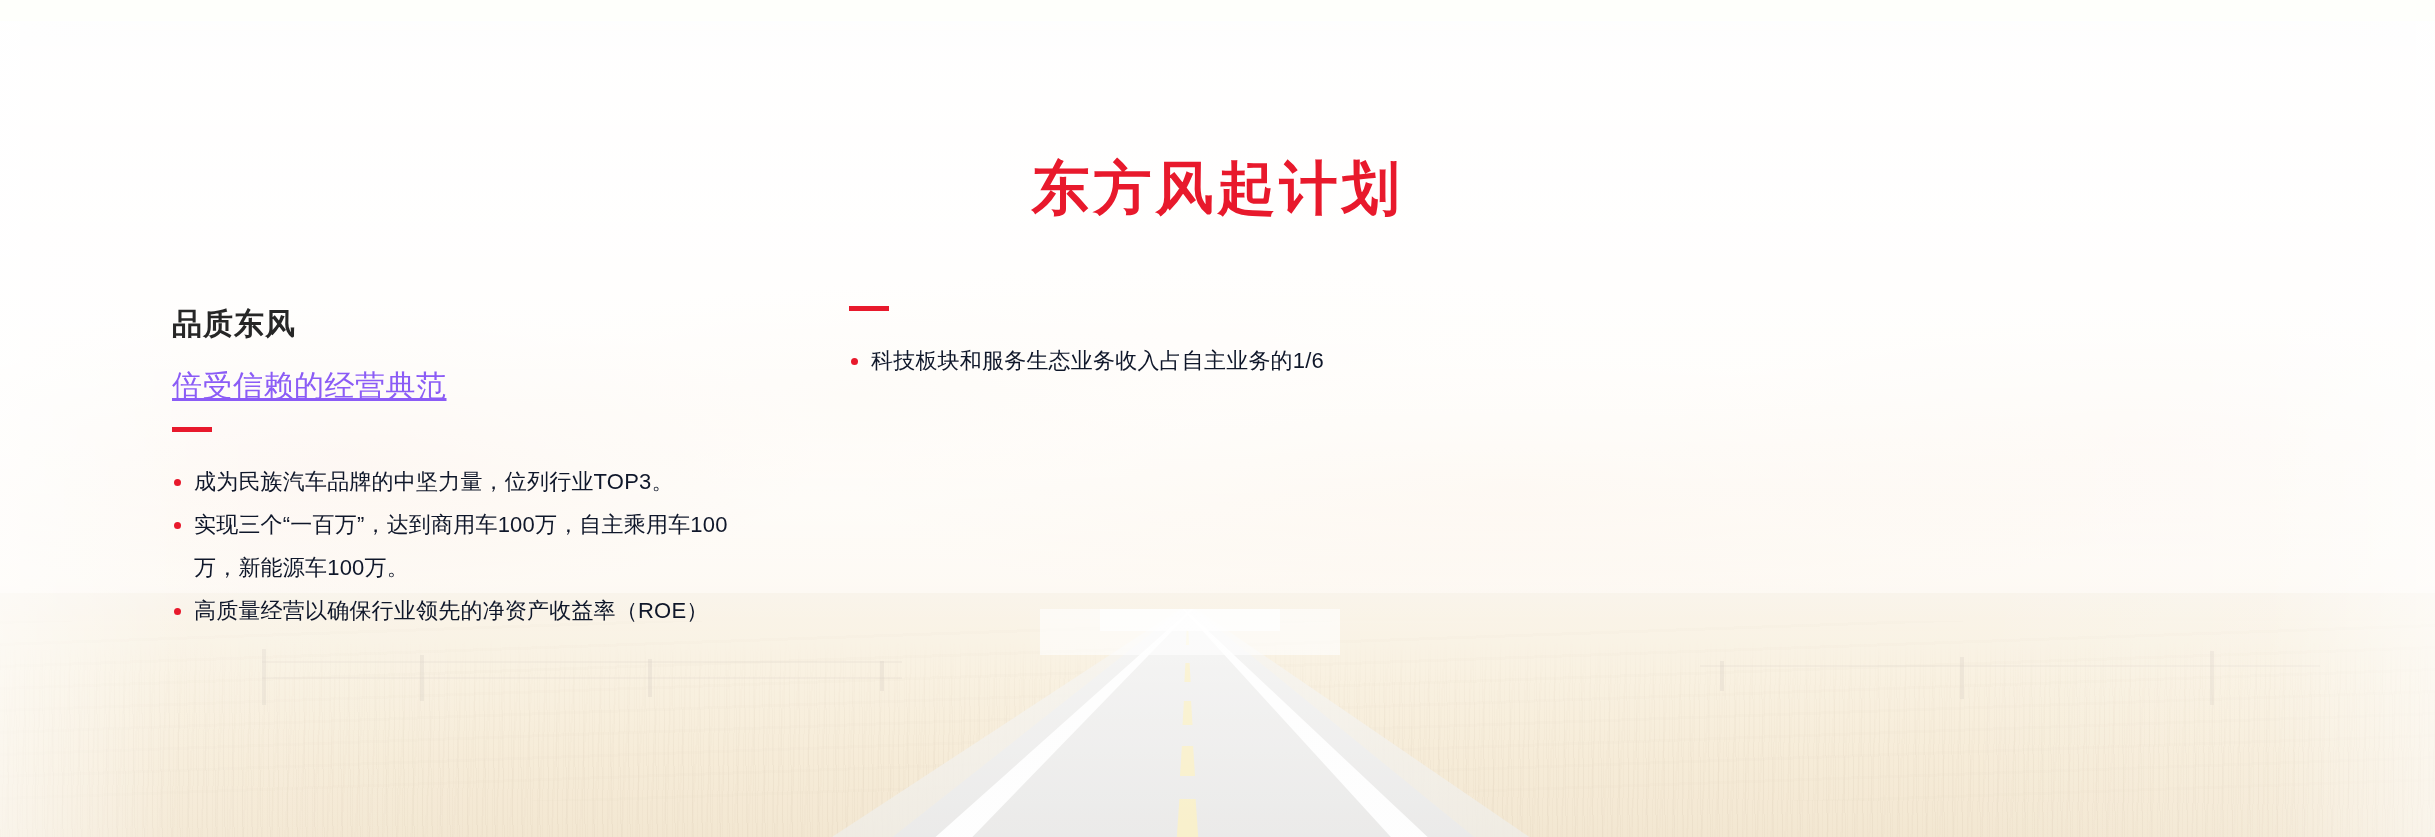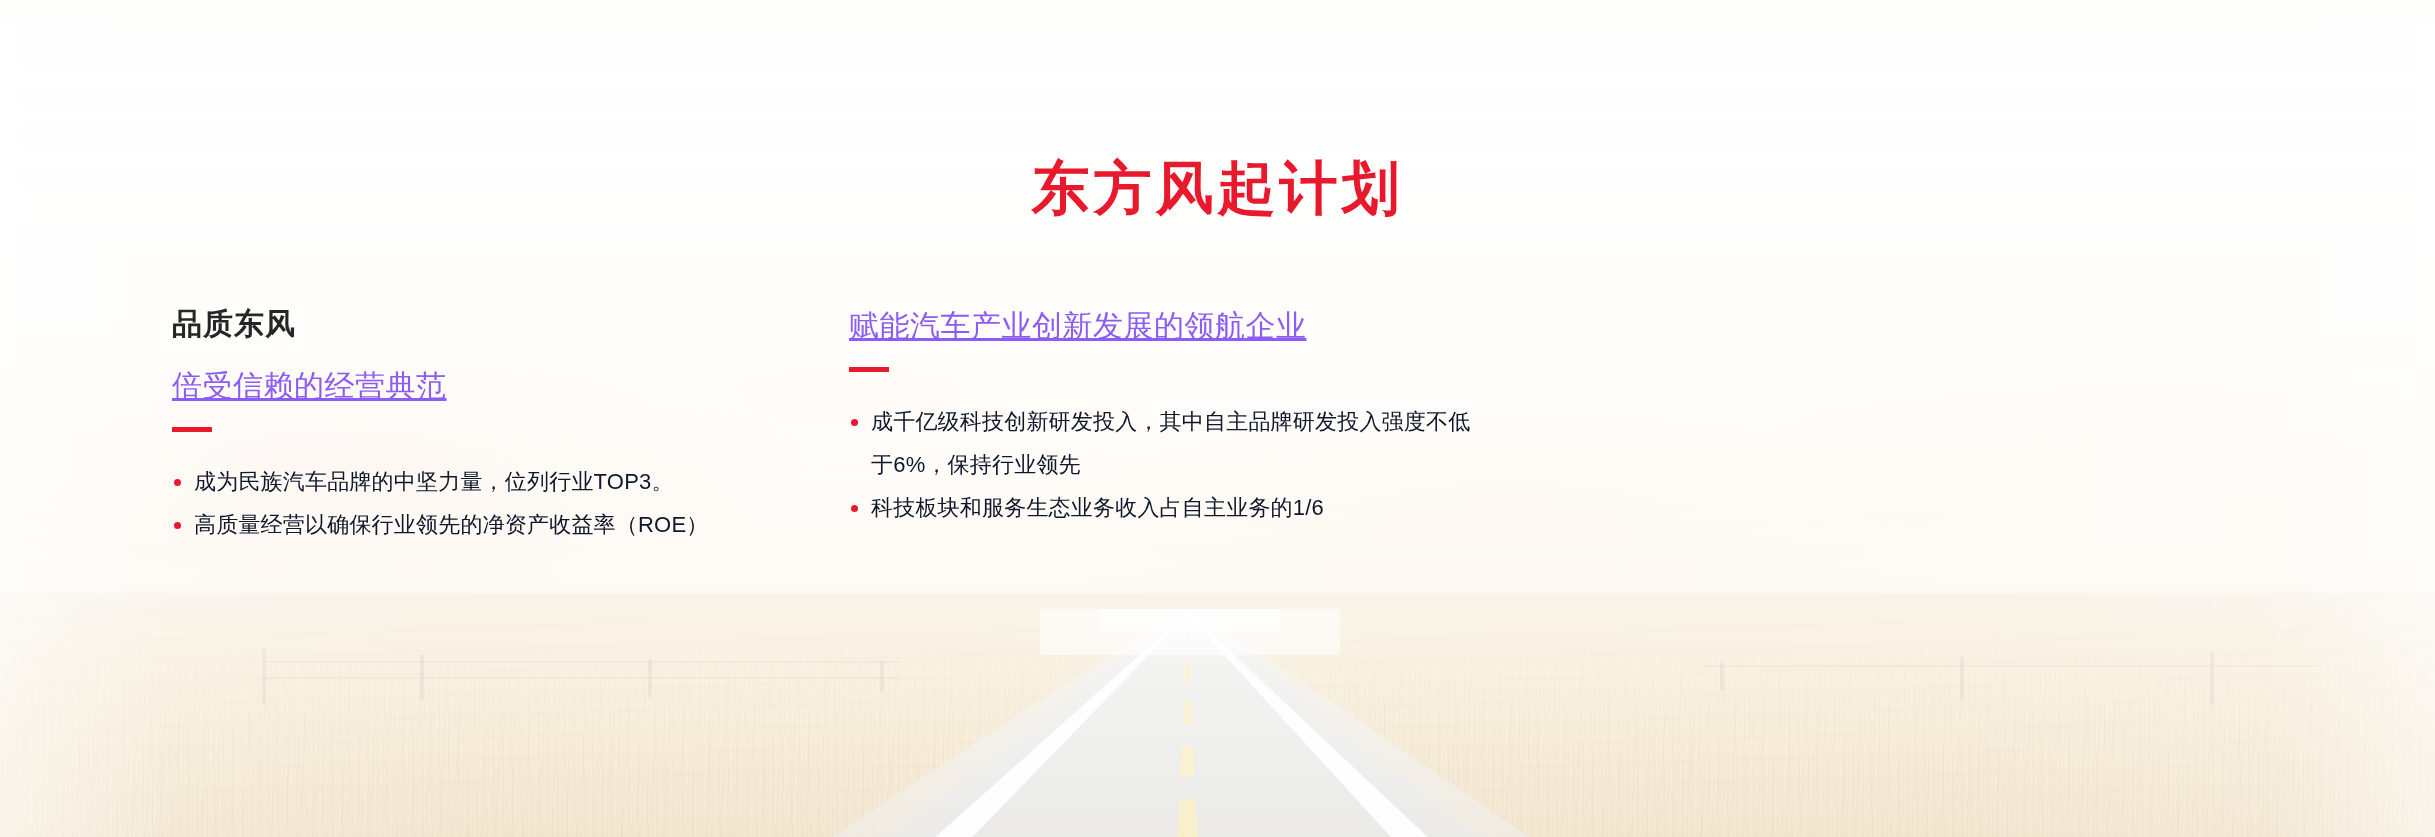--- a/index.html
+++ b/index.html
@@ -350,29 +350,28 @@
     <div class="slide-title">东方风起计划</div>
 
     <div class="columns">
 
       <div class="col col-0">
         <div class="col-title">品质东风</div>
         <div class="col-subtitle">倍受信赖的经营典范</div>
         <div class="col-rule"></div>
         <ul class="bullets">
           <li class="bullet">成为民族汽车品牌的中坚力量，位列行业TOP3。</li>
+          <li class="bullet">实现三个“一百万”，达到商用车100万，自主乘用车100万，新能源车100万。</li>
           <li class="bullet">高质量经营以确保行业领先的净资产收益率（ROE）</li>
         </ul>
       </div>
 
       <div class="col col-1">
-        <div class="col-subtitle">赋能汽车产业创新发展的领航企业</div>
         <div class="col-rule"></div>
         <ul class="bullets">
-          <li class="bullet">成千亿级科技创新研发投入，其中自主品牌研发投入强度不低于6%，保持行业领先</li>
           <li class="bullet">科技板块和服务生态业务收入占自主业务的1/6</li>
         </ul>
       </div>
 
 
     </div>
   </div>
 </div>
 
 </body></html>

